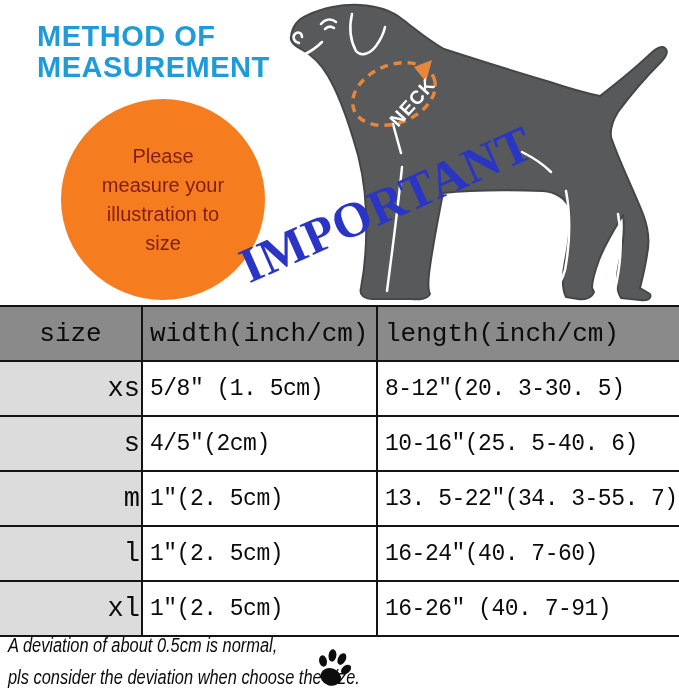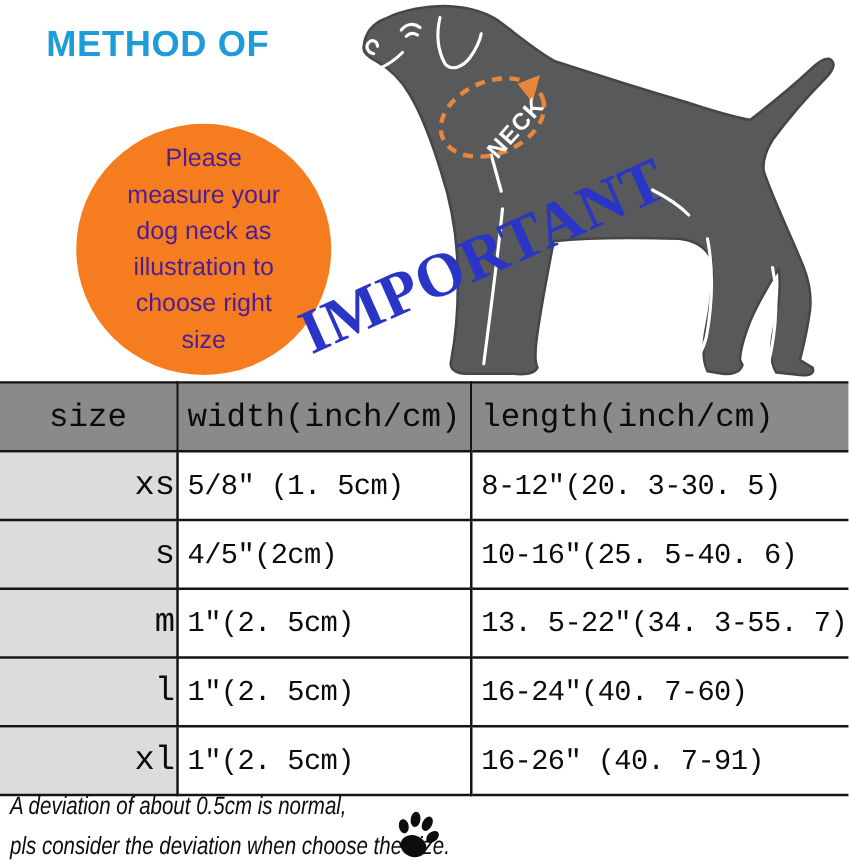--- a/index.html
+++ b/index.html
@@ -9,21 +9,21 @@
   }
   
   .title{
     position:absolute;left:37px;top:21px;
     font-weight:bold;font-size:29px;line-height:31px;letter-spacing:.5px;
     color:#1E9BD8;
   }
   
   .bubble{
     position:absolute;left:61px;top:99px;width:204px;height:201px;border-radius:50%;
-    background:#F57D1F;color:#4c1d95;
+    background:#F57D1F;color:#7f1d1d;
     display:flex;flex-direction:column;align-items:center;justify-content:center;
     font-size:20px;line-height:29px;text-align:center;
   }
   
   .dog-svg{position:absolute;left:0;top:0;width:679px;height:310px;}
   .dog-outline{fill:#58595B;stroke:#454648;stroke-width:2;stroke-linejoin:round;}
   .dog-detail{fill:none;stroke:#ffffff;stroke-width:2.5;stroke-linecap:round;}
   .neck-ellipse{fill:none;stroke:#E8873B;stroke-width:3.5;stroke-dasharray:8 6;}
   .neck-arrow{fill:#E8873B;}
   .neck-text{font-family:"Liberation Sans",sans-serif;font-size:19px;font-weight:bold;fill:#ffffff;letter-spacing:1px;}
@@ -64,20 +64,21 @@
   .paw-svg{position:absolute;left:314px;top:650px;width:38px;height:40px;transform:rotate(18deg);}
   .paw-svg *{fill:#0d0d0d;}
 </style>
 </head>
 <body>
 
 <div class="canvas">
 
   <div class="title">
     <div>METHOD OF</div>
+    <div>MEASUREMENT</div>
   </div>
 
   <svg class="dog-svg" viewBox="0 0 679 310">
     <path class="dog-outline" d="M 291 37
       C 292 27 298 19 308 15 C 322 8 342 4 360 5 C 377 6 392 11 402 19
       C 414 28 428 40 444 49 C 478 60 516 72 550 82 C 568 88 585 93 600 96
       C 613 86 633 70 648 56 C 654 50 661 45 665 48 C 669 51 666 57 660 63
       C 645 78 629 97 618 112 C 613 120 610 129 611 137
       C 619 161 634 191 643 214 C 648 227 650 241 647 255 C 645 268 642 280 640 288
       L 650 294 C 652 299 647 301 640 300 L 621 298
@@ -101,23 +102,21 @@
     <path class="dog-detail" d="M 566 191 C 571 217 570 243 565 270 C 562 281 558 287 554 290"></path>
     <path class="dog-detail" d="M 618 214 C 623 238 621 263 615 290"></path>
     <ellipse class="neck-ellipse" cx="394" cy="94" rx="43" ry="29" transform="rotate(-22 394 94)"></ellipse>
     <path class="neck-arrow" d="M 432 60 L 414 67 L 426 82 Z"></path>
     <text class="neck-text" transform="translate(398 128) rotate(-48)">NECK</text>
   </svg>
 
   <div class="bubble">
     <div>Please</div>
     <div>measure your</div>
-    <div>dog neck as</div>
     <div>illustration to</div>
-    <div>choose right</div>
     <div>size</div>
   </div>
 
   <div class="important">IMPORTANT</div>
 
   <table class="size-table">
     <colgroup>
         <col class="c1">
         <col class="c2">
         <col class="c3">

